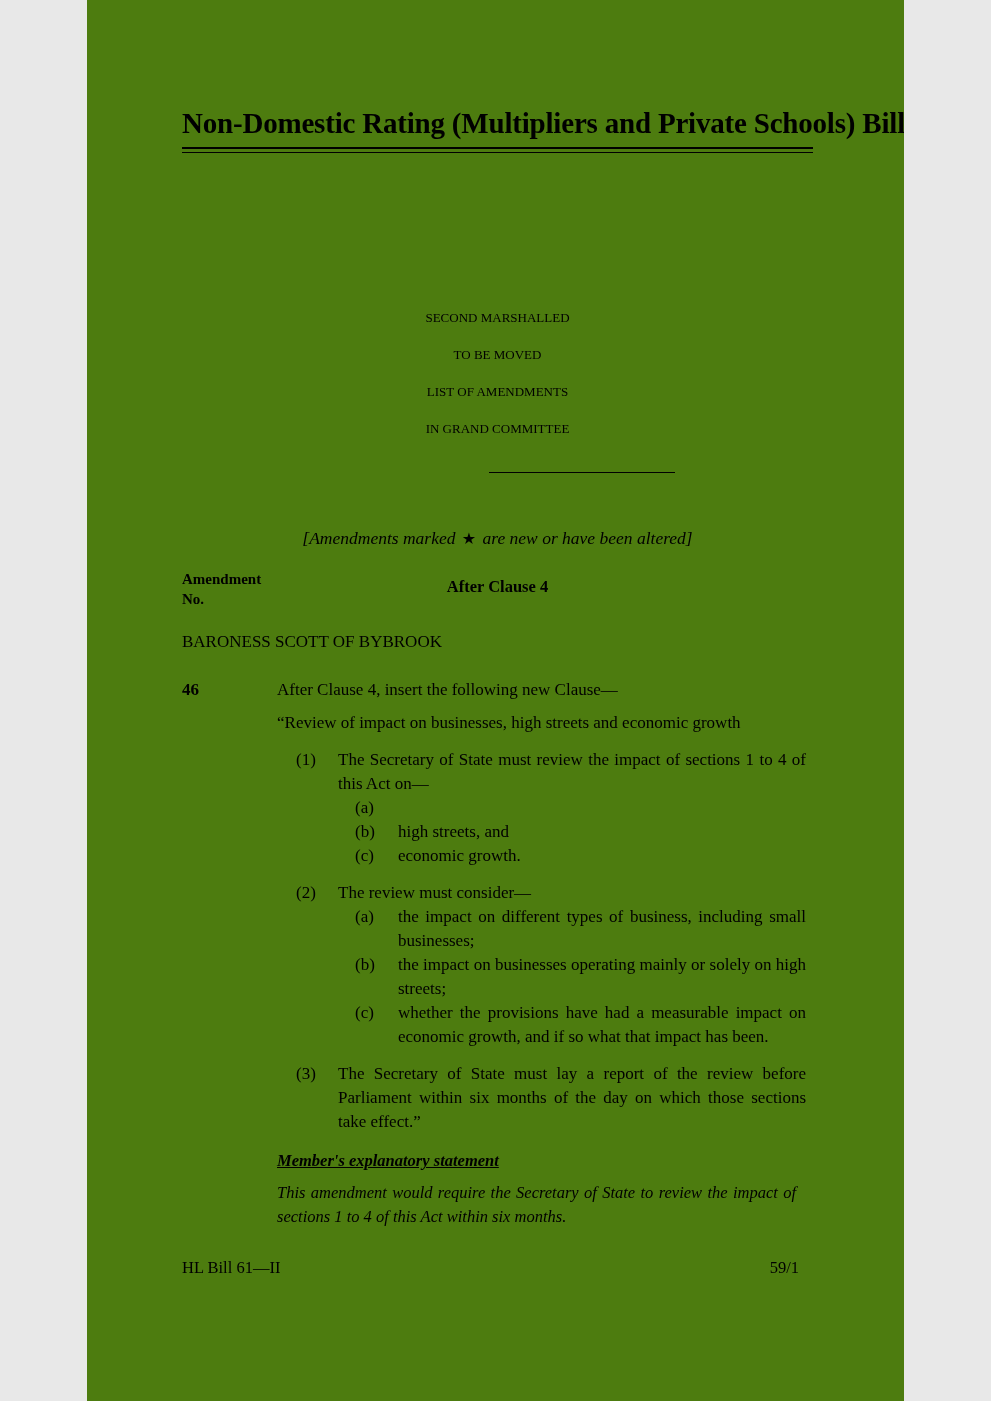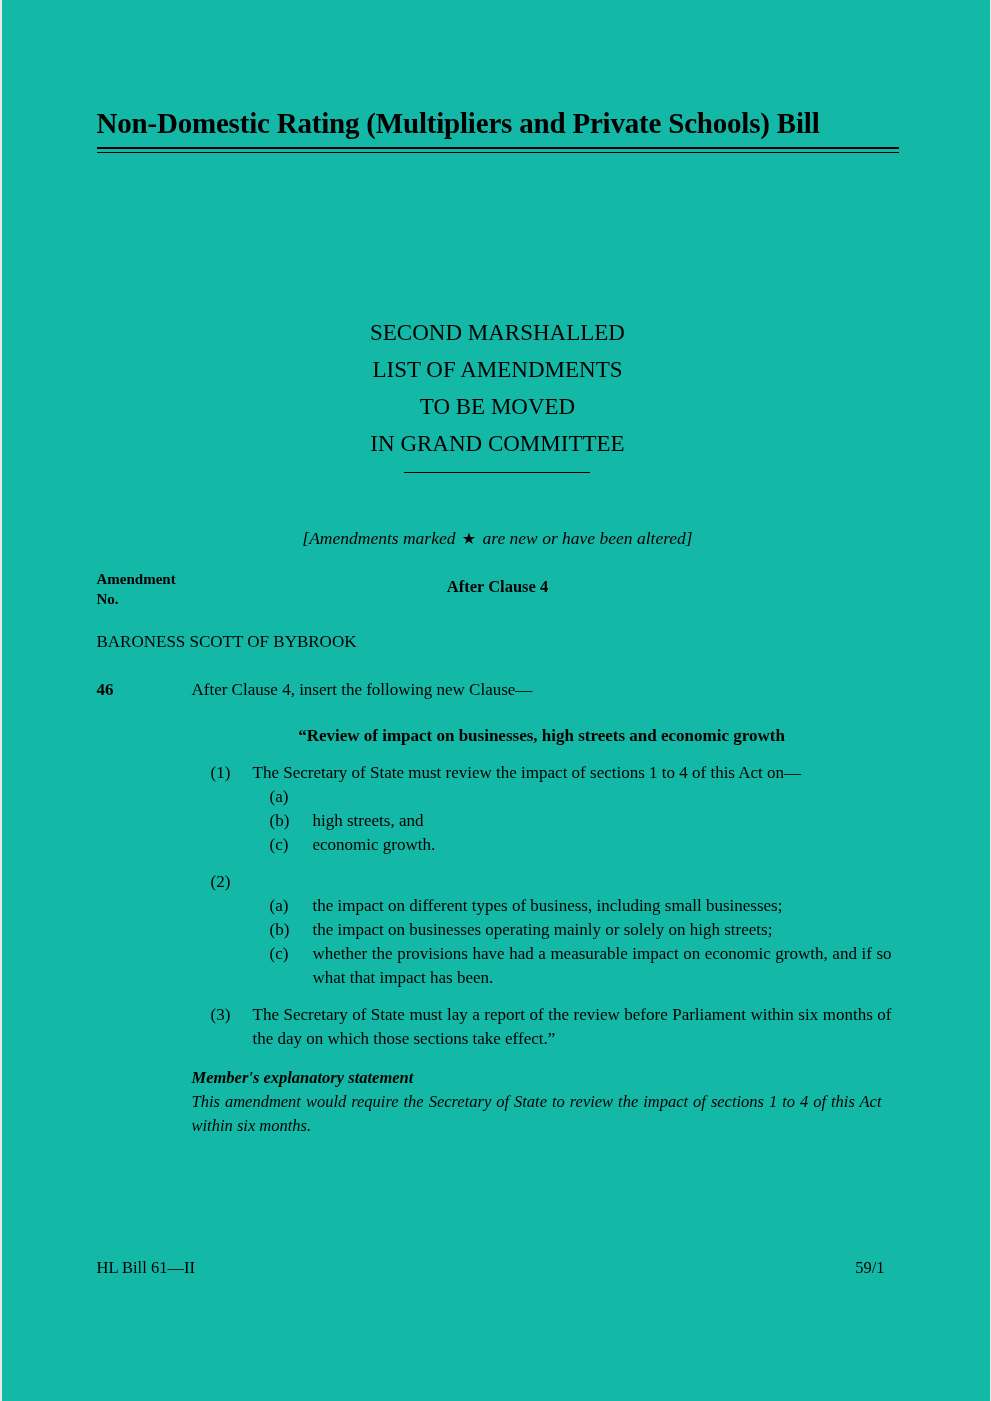--- a/index.html
+++ b/index.html
@@ -2,24 +2,24 @@
 <html><head>
 <meta charset="utf-8">
 <style>
   html, body {
     margin: 0;
     padding: 0;
     background: #e8e8e8;
   }
   .page {
     position: relative;
-    width: 988px;
+    width: 817px;
     height: 1401px;
     margin: 0 auto;
-    background: #14b8a6;
+    background: #4d7c0f;
     color: #000000;
     font-family: "Liberation Serif", serif;
     overflow: hidden;
   }
 
   
   .title-block {
     position: absolute;
     top: 104px;
     left: 95px;
@@ -36,25 +36,25 @@
   .double-rule {
     margin-top: 5px;
     height: 3px;
     border-top: 2.5px solid #000;
     border-bottom: 1.5px solid #000;
   }
 
   
   .doc-heading {
     position: absolute;
-    top: 314px;
+    top: 299px;
     left: 95px;
     right: 91px;
     text-align: center;
-    font-size: 23px;
+    font-size: 13px;
   }
   .doc-heading-line { line-height: 37px; }
 
   
   .short-rule {
     position: absolute;
     top: 472px;
     left: 402px;
     width: 186px;
     border-top: 1.5px solid #000;
@@ -118,40 +118,41 @@
   .lead-row { display: flex; line-height: 24px; align-items: flex-end; }
   .amd-num {
     margin-left: 95px;
     width: 95px;
     flex: 0 0 95px;
     font-weight: bold;
   }
   .lead-text { flex: 1; margin-right: 98px; }
 
   .clause-title {
-    margin: 22px 98px 0 190px;
-    text-align: center;
-    font-weight: bold;
+    margin: 9px 98px 0 190px;
+    text-align: left;
+    font-weight: normal;
     line-height: 24px;
   }
 
   .ss-row { display: flex; line-height: 24px; margin-top: 13px; }
   .ss-marker { margin-left: 209px; width: 42px; flex: 0 0 42px; }
   .ss-text { flex: 1; margin-right: 98px; text-align: justify; }
 
   .item-row { display: flex; line-height: 24px; }
   .item-marker { margin-left: 268px; width: 43px; flex: 0 0 43px; }
   .item-text { flex: 1; margin-right: 98px; text-align: justify; }
 
   .expl-heading {
-    margin: 15px 98px 0 190px;
+    margin: 15px 98px 8px 190px;
     font-weight: bold;
     font-style: italic;
     font-size: 16.5px;
     line-height: 24px;
+    text-decoration: underline;
   }
   .expl-text {
     margin: 0 108px 0 190px;
     font-style: italic;
     font-size: 16.5px;
     line-height: 23.5px;
     text-align: justify;
   }
 
   
@@ -171,22 +172,22 @@
 
 <div class="page">
 
   <header class="title-block">
     <h1 class="bill-title">Non-Domestic Rating (Multipliers and Private Schools) Bill</h1>
     <div class="double-rule"></div>
   </header>
 
   <section class="doc-heading">
     <div class="doc-heading-line">SECOND MARSHALLED</div>
+    <div class="doc-heading-line">TO BE MOVED</div>
     <div class="doc-heading-line">LIST OF AMENDMENTS</div>
-    <div class="doc-heading-line">TO BE MOVED</div>
     <div class="doc-heading-line">IN GRAND COMMITTEE</div>
   </section>
 
   <div class="short-rule"></div>
 
   <p class="notice"><span>[Amendments marked </span><span class="star">★</span><span> are new or have been altered]</span></p>
 
   <div class="amendment-no">
     <div>Amendment</div>
     <div>No.</div>
@@ -216,20 +217,21 @@
       <span class="item-marker">(b)</span>
       <span class="item-text">high streets, and</span>
     </div>
     <div class="item-row">
       <span class="item-marker">(c)</span>
       <span class="item-text">economic growth.</span>
     </div>
 
     <div class="ss-row">
       <span class="ss-marker">(2)</span>
+      <span class="ss-text">The review must consider—</span>
     </div>
     <div class="item-row">
       <span class="item-marker">(a)</span>
       <span class="item-text">the impact on different types of business, including small businesses;</span>
     </div>
     <div class="item-row">
       <span class="item-marker">(b)</span>
       <span class="item-text">the impact on businesses operating mainly or solely on high streets;</span>
     </div>
     <div class="item-row">

